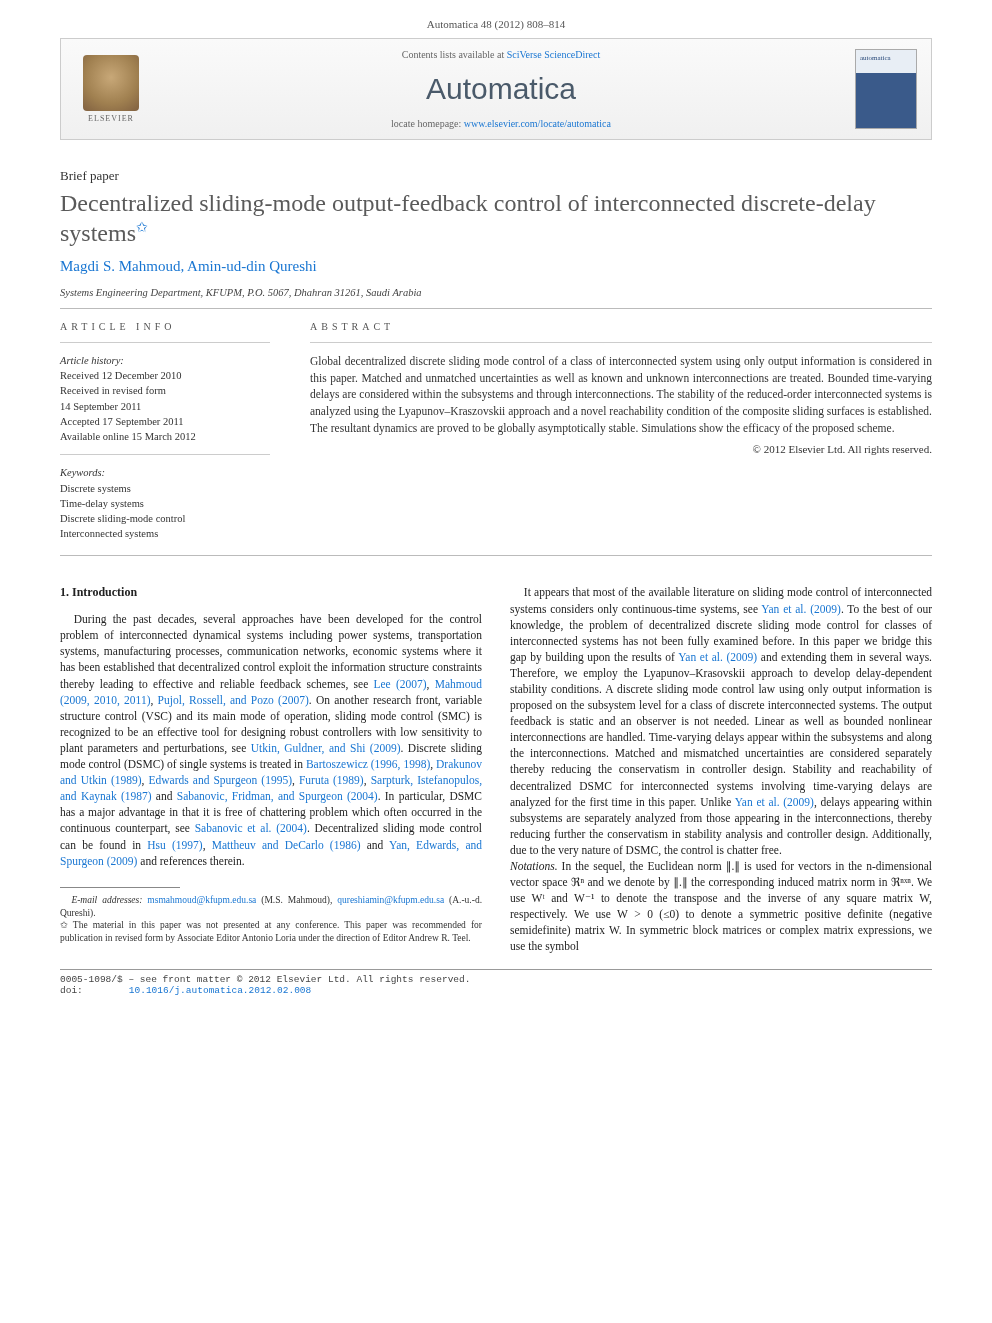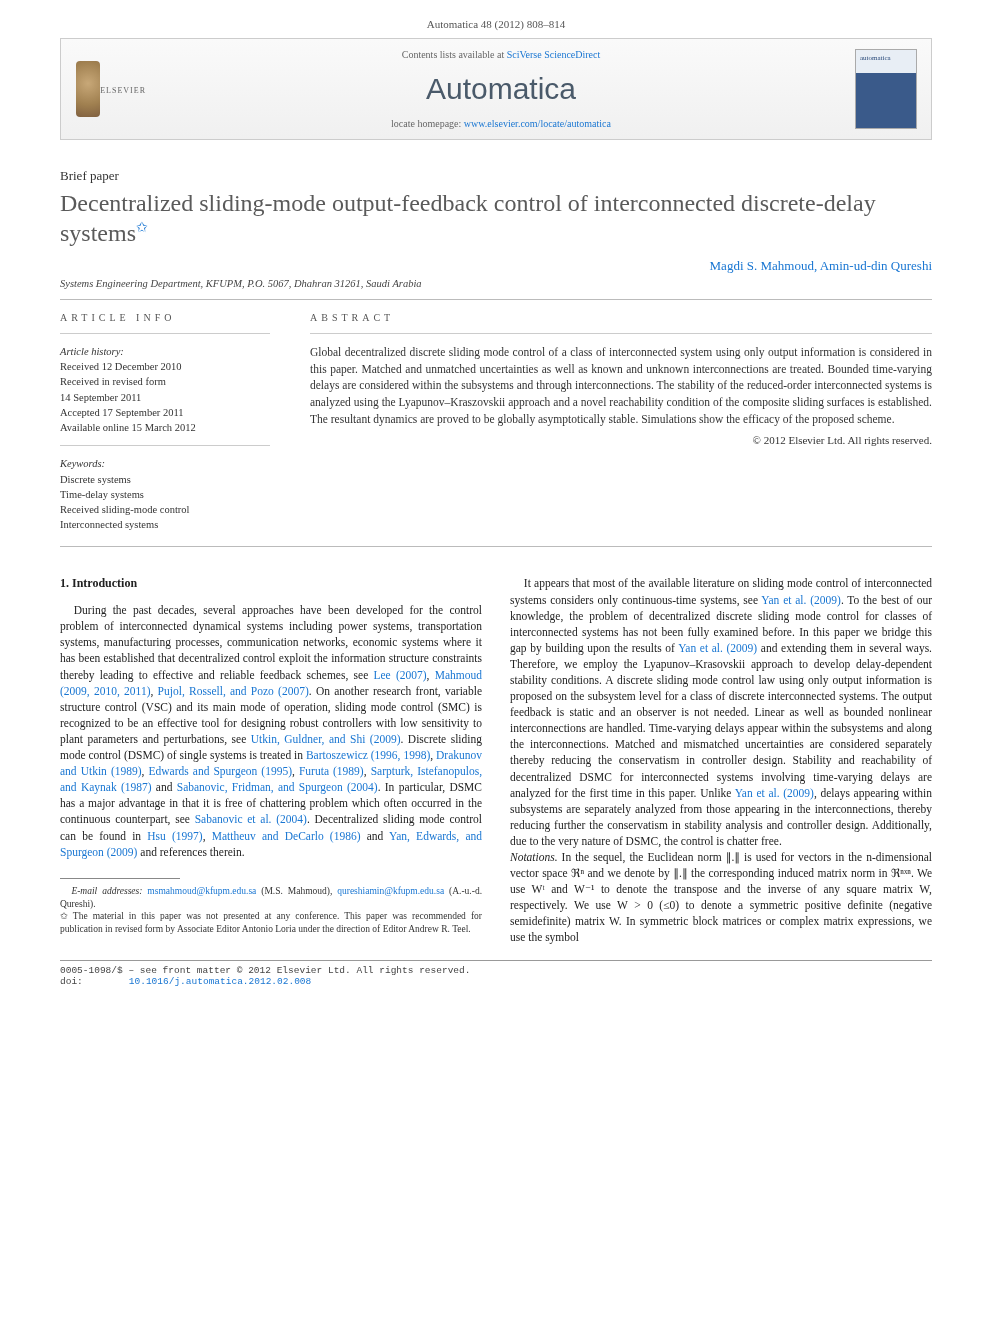--- a/index.html
+++ b/index.html
@@ -29,21 +29,21 @@
     width: 100px;
     display: flex;
     align-items: center;
     justify-content: center;
     border-right: none;
   }
   .elsevier-logo {
     width: 70px;
     height: 80px;
     display: flex;
-    flex-direction: row;
+    flex-direction: column;
     align-items: center;
     justify-content: center;
   }
   .elsevier-tree {
     width: 56px;
     height: 56px;
     background: radial-gradient(circle at 50% 40%, #c8a878 0%, #a08050 60%, #806040 100%);
     border-radius: 4px;
     position: relative;
   }
@@ -109,23 +109,22 @@
     font-family: Georgia, serif;
     font-size: 24px;
     line-height: 1.25;
     color: #5a5a5a;
     font-weight: normal;
     margin-bottom: 2px;
   }
   .title sup { color: #1976d2; font-size: 14px; }
   .authors {
     color: #1976d2;
-    font-size: 13px;
-    margin: 10px 0 4px;
-    text-align: right;
+    font-size: 15px;
+    margin: 10px 0 12px;
   }
   .affiliation {
     font-style: italic;
     font-size: 10.5px;
     color: #444;
     margin-bottom: 10px;
   }
   .divider { border: none; border-top: 1px solid #bbb; margin: 8px 0 12px; }
   .info-abstract {
     display: flex;
@@ -247,21 +246,21 @@
         <div class="hist-label">Article history:</div>
         <div>Received 12 December 2010</div>
         <div>Received in revised form</div>
         <div>14 September 2011</div>
         <div>Accepted 17 September 2011</div>
         <div>Available online 15 March 2012</div>
         <div class="sep"></div>
         <div class="keywords-label">Keywords:</div>
         <div>Discrete systems</div>
         <div>Time-delay systems</div>
-        <div>Received sliding-mode control</div>
+        <div>Discrete sliding-mode control</div>
         <div>Interconnected systems</div>
       </div>
     </div>
     <div class="abs-col">
       <div class="section-label">ABSTRACT</div>
       <div class="info-block">
         <div class="sep" style="margin-top:0"></div>
         <div class="abstract-text">Global decentralized discrete sliding mode control of a class of interconnected system using only output information is considered in this paper. Matched and unmatched uncertainties as well as known and unknown interconnections are treated. Bounded time-varying delays are considered within the subsystems and through interconnections. The stability of the reduced-order interconnected systems is analyzed using the Lyapunov–Kraszovskii approach and a novel reachability condition of the composite sliding surfaces is established. The resultant dynamics are proved to be globally asymptotically stable. Simulations show the efficacy of the proposed scheme.</div>
         <div class="copyright">© 2012 Elsevier Ltd. All rights reserved.</div>
       </div>

